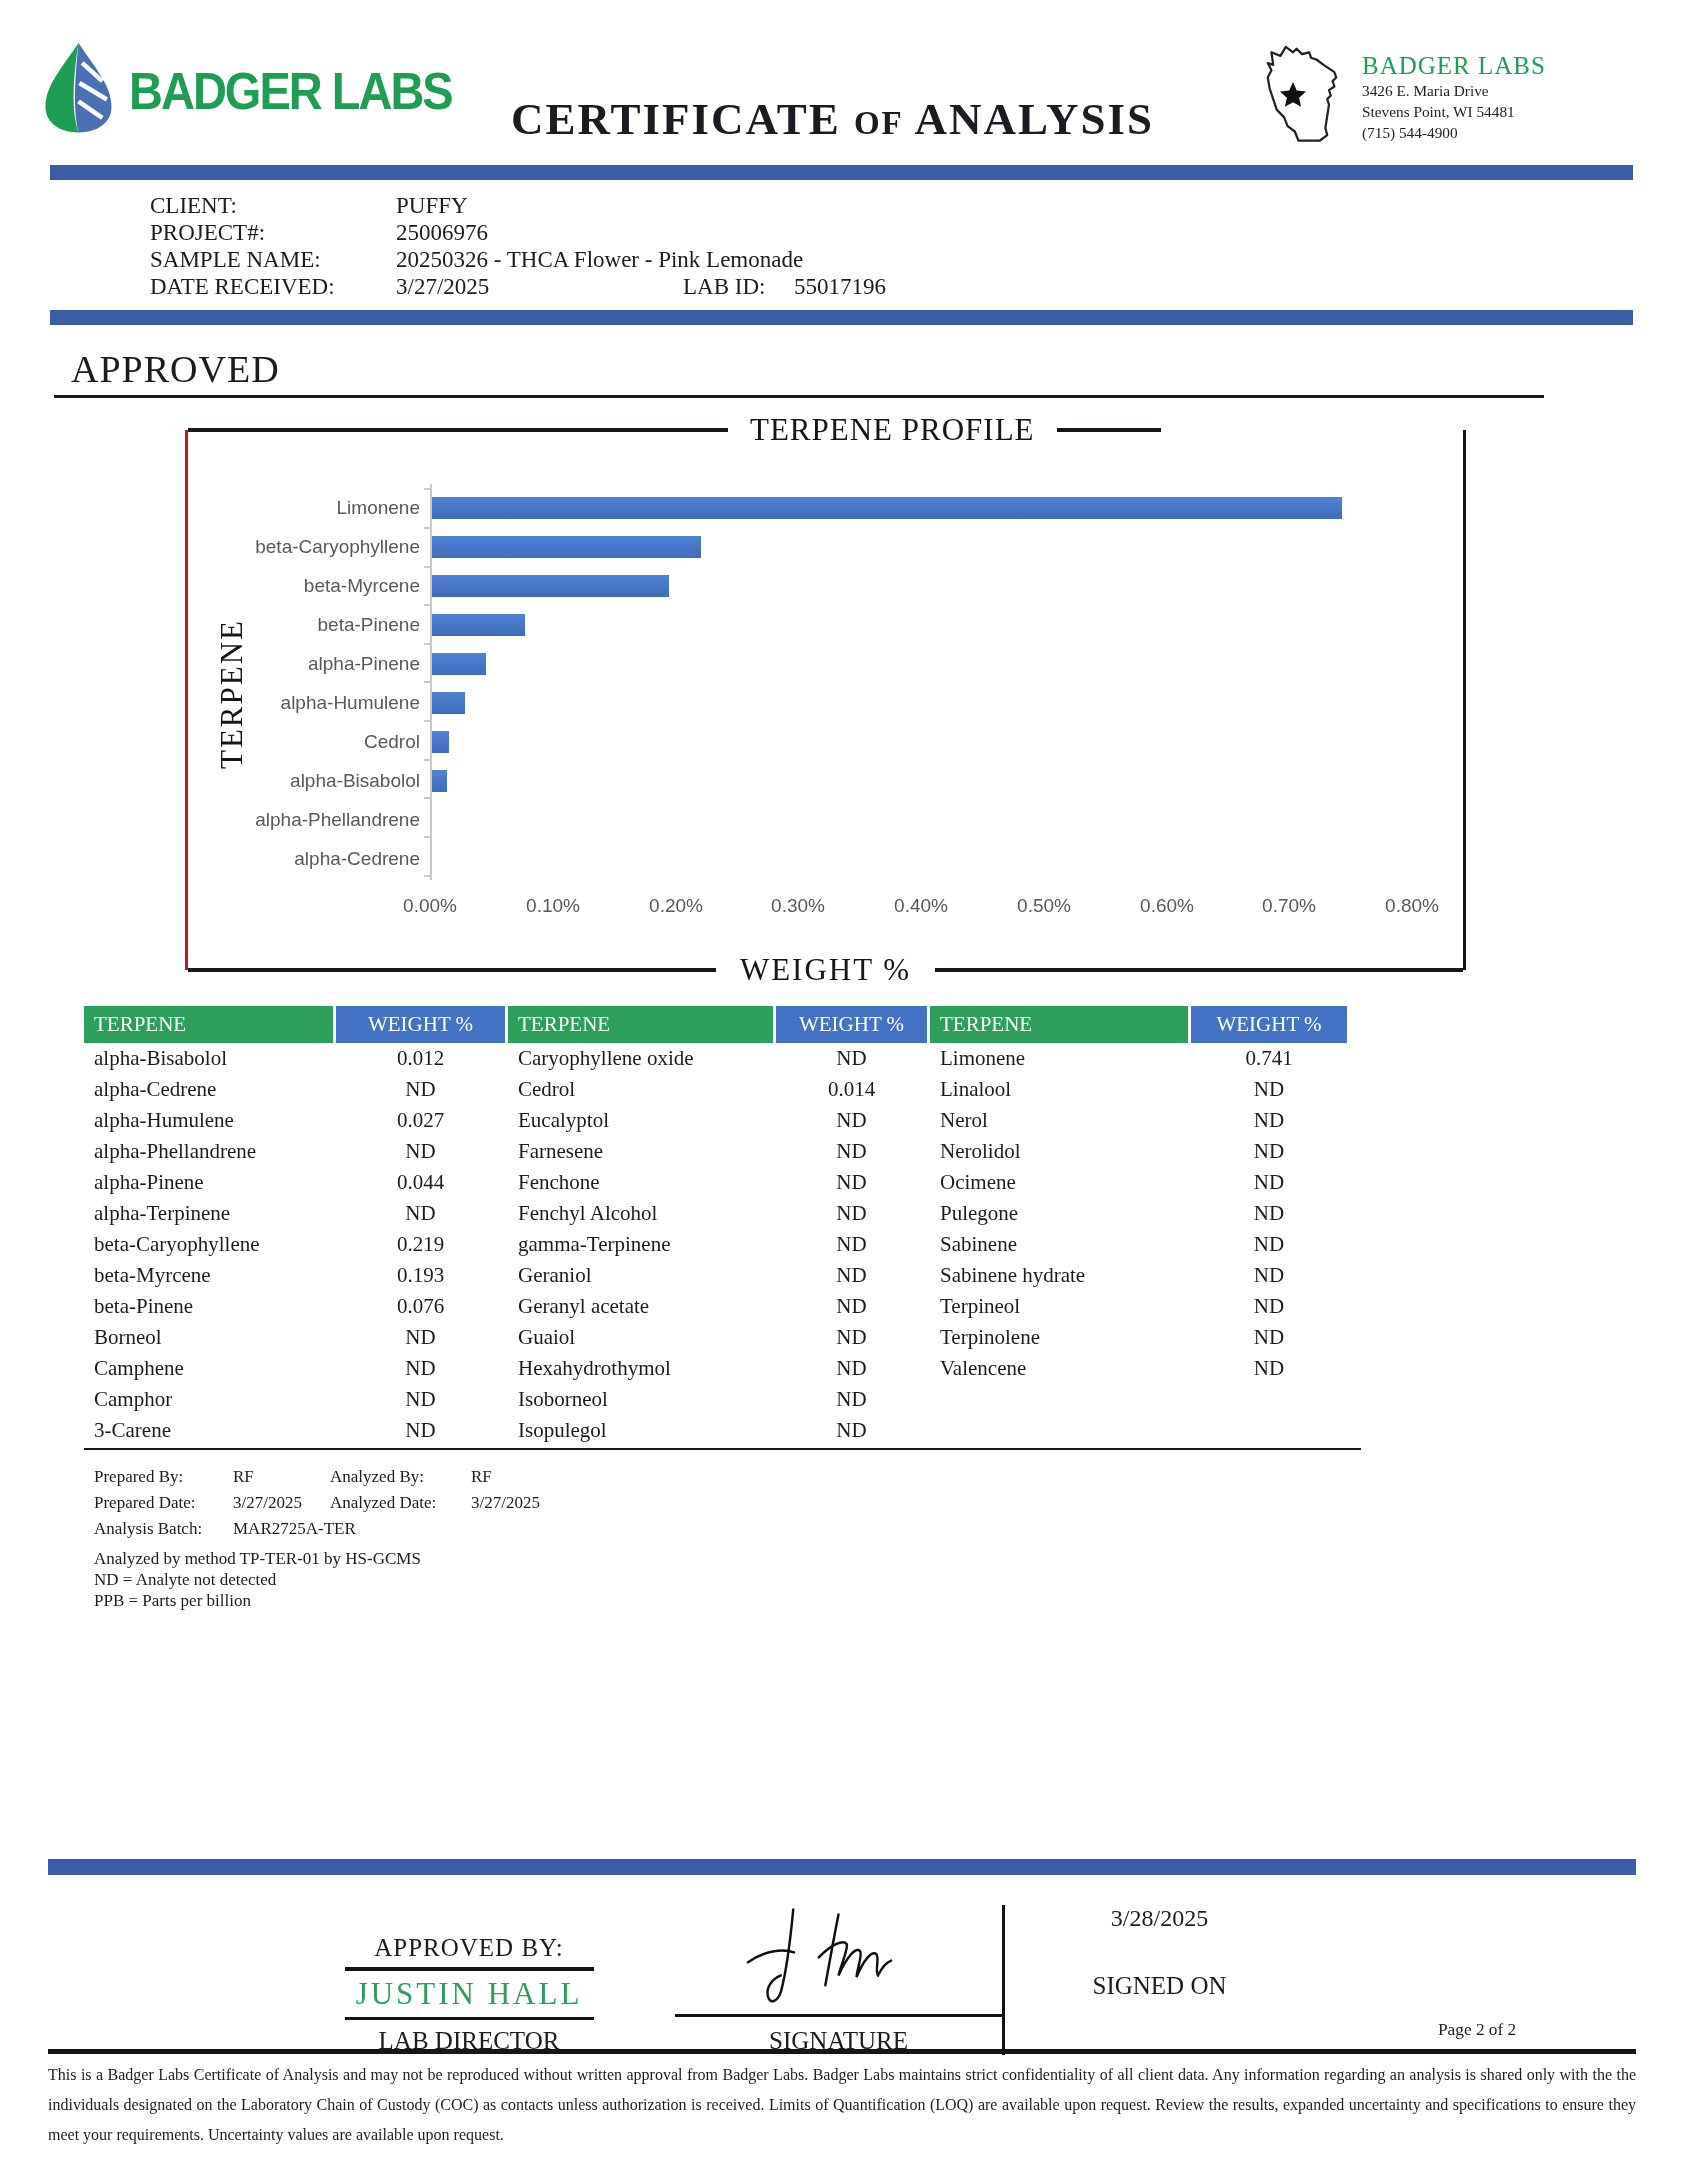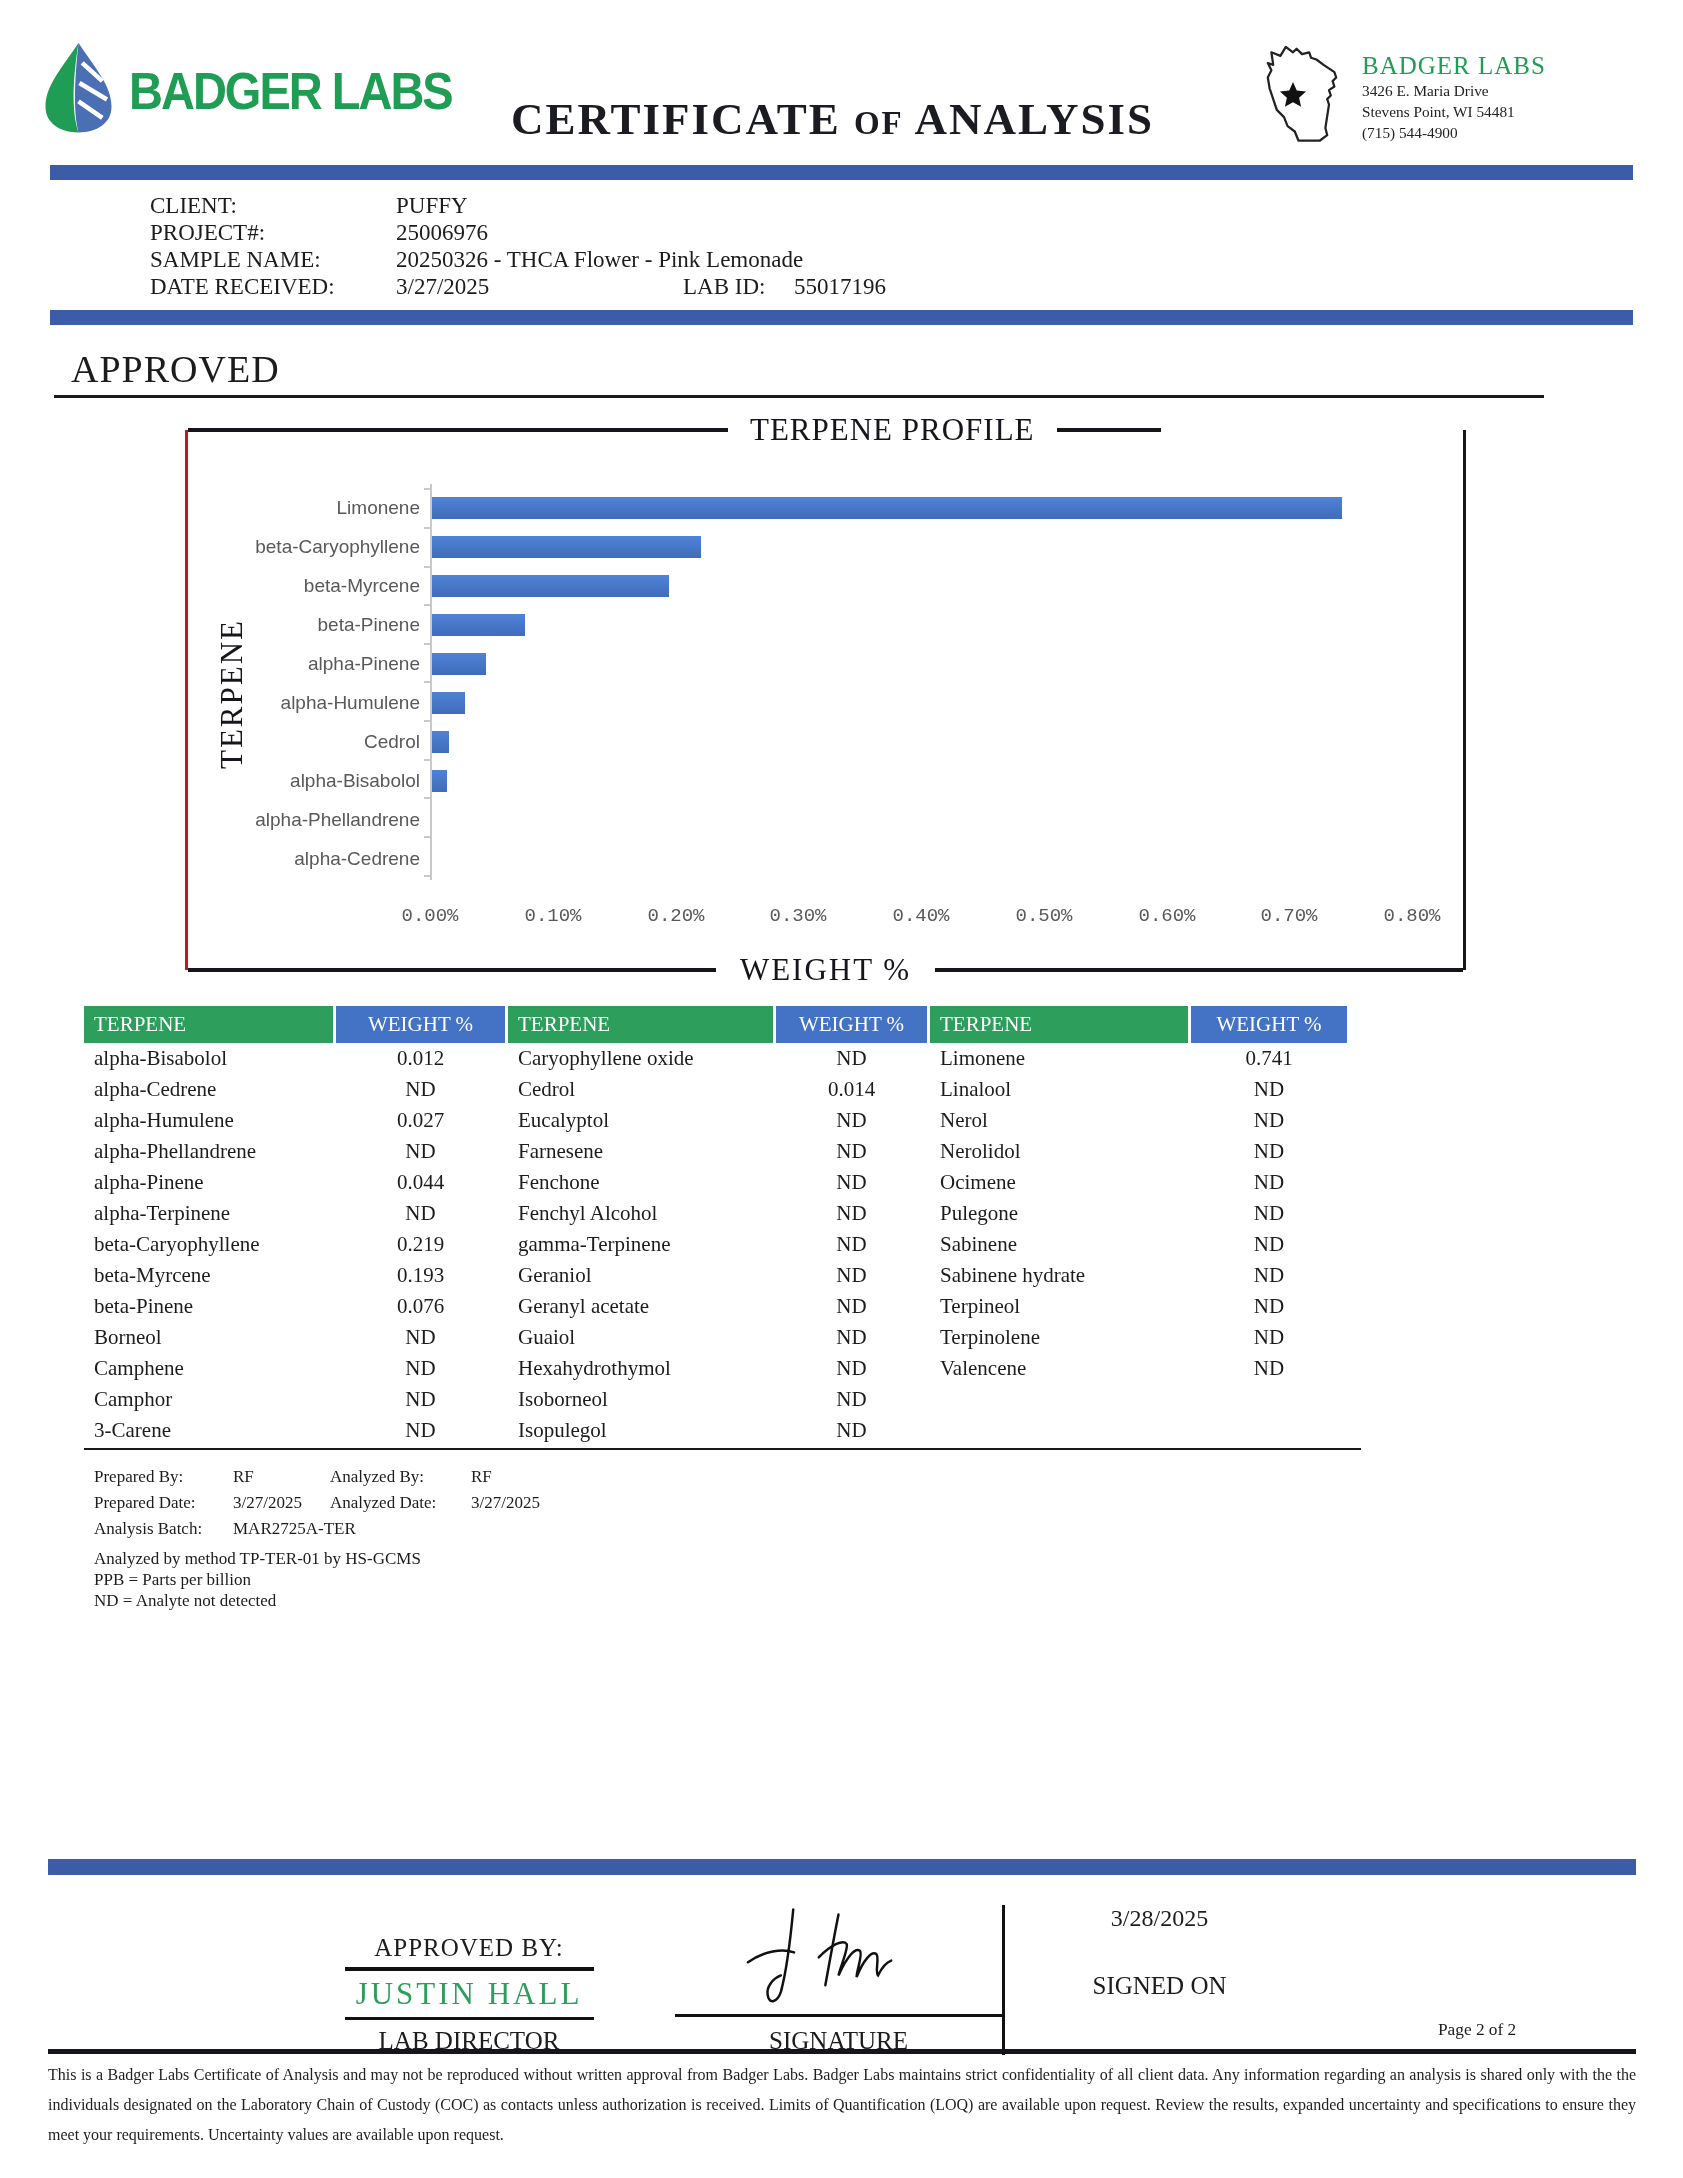--- a/index.html
+++ b/index.html
@@ -47,21 +47,21 @@
   .y-label{position:absolute;width:218px;text-align:center;left:-65px;top:246px;
            font-size:31px;letter-spacing:2px;transform:rotate(-90deg);color:#15151c;}
   .rows{position:absolute;top:59px;left:0;}
   .crow{display:flex;align-items:center;height:39px;}
   .crow .clbl{width:232px;padding-right:10px;text-align:right;
               font-family:"Liberation Sans",sans-serif;font-size:19px;color:#595959;}
   .crow .cbar{height:22px;background:linear-gradient(180deg,#5082d6,#3f6cba);margin-left:2px;}
   .axis{position:absolute;left:242px;top:54px;width:2px;height:396px;background:#c9c9c9;}
   .tick-nub{position:absolute;left:236px;width:7px;height:2px;background:#c9c9c9;}
   .x-ticks{position:absolute;left:242px;top:465px;height:26px;width:990px;
-           font-family:Liberation Mono, monospace;font-size:19px;color:#595959;margin-top:10px;}
+           font-family:Liberation Sans, sans-serif;font-size:19px;color:#595959;}
   .x-ticks span{position:absolute;top:0;transform:translateX(-50%);white-space:nowrap;}
 
   
   .terp-table{margin:36px 0 0 84px;display:grid;
               grid-template-columns:249px 169px 265px 151px 258px 156px;column-gap:3px;}
   .th{background:#2E9E5C;color:#fff;font-size:21px;height:37px;line-height:37px;padding-left:10px;}
   .th.w{background:#4472C4;text-align:center;padding-left:0;}
   .td{font-size:21px;height:31px;line-height:31px;padding-left:10px;white-space:nowrap;}
   .td.w{text-align:center;padding-left:0;}
   .table-rule{height:2.5px;background:#1a1a1a;margin:2px 0 0 84px;width:1277px;}
@@ -338,22 +338,22 @@
       <span class="ml">Prepared Date:</span>
       <span class="mv">3/27/2025</span>
       <span class="ml2">Analyzed Date:</span>
       <span>3/27/2025</span>
     </div>
     <div class="mrow">
       <span class="ml">Analysis Batch:</span>
       <span>MAR2725A-TER</span>
     </div>
     <div class="note first">Analyzed by method TP-TER-01 by HS-GCMS</div>
+    <div class="note">ND = Analyte not detected</div>
     <div class="note">PPB = Parts per billion</div>
-    <div class="note">ND = Analyte not detected</div>
   </div>
 
   <div class="approval-bar"></div>
   <div class="approval">
     <div class="appr-col">
       <div class="appr-cap">APPROVED BY:</div>
       <div class="appr-line"></div>
       <div class="appr-name">JUSTIN HALL</div>
       <div class="appr-line"></div>
       <div class="appr-title">LAB DIRECTOR</div>

